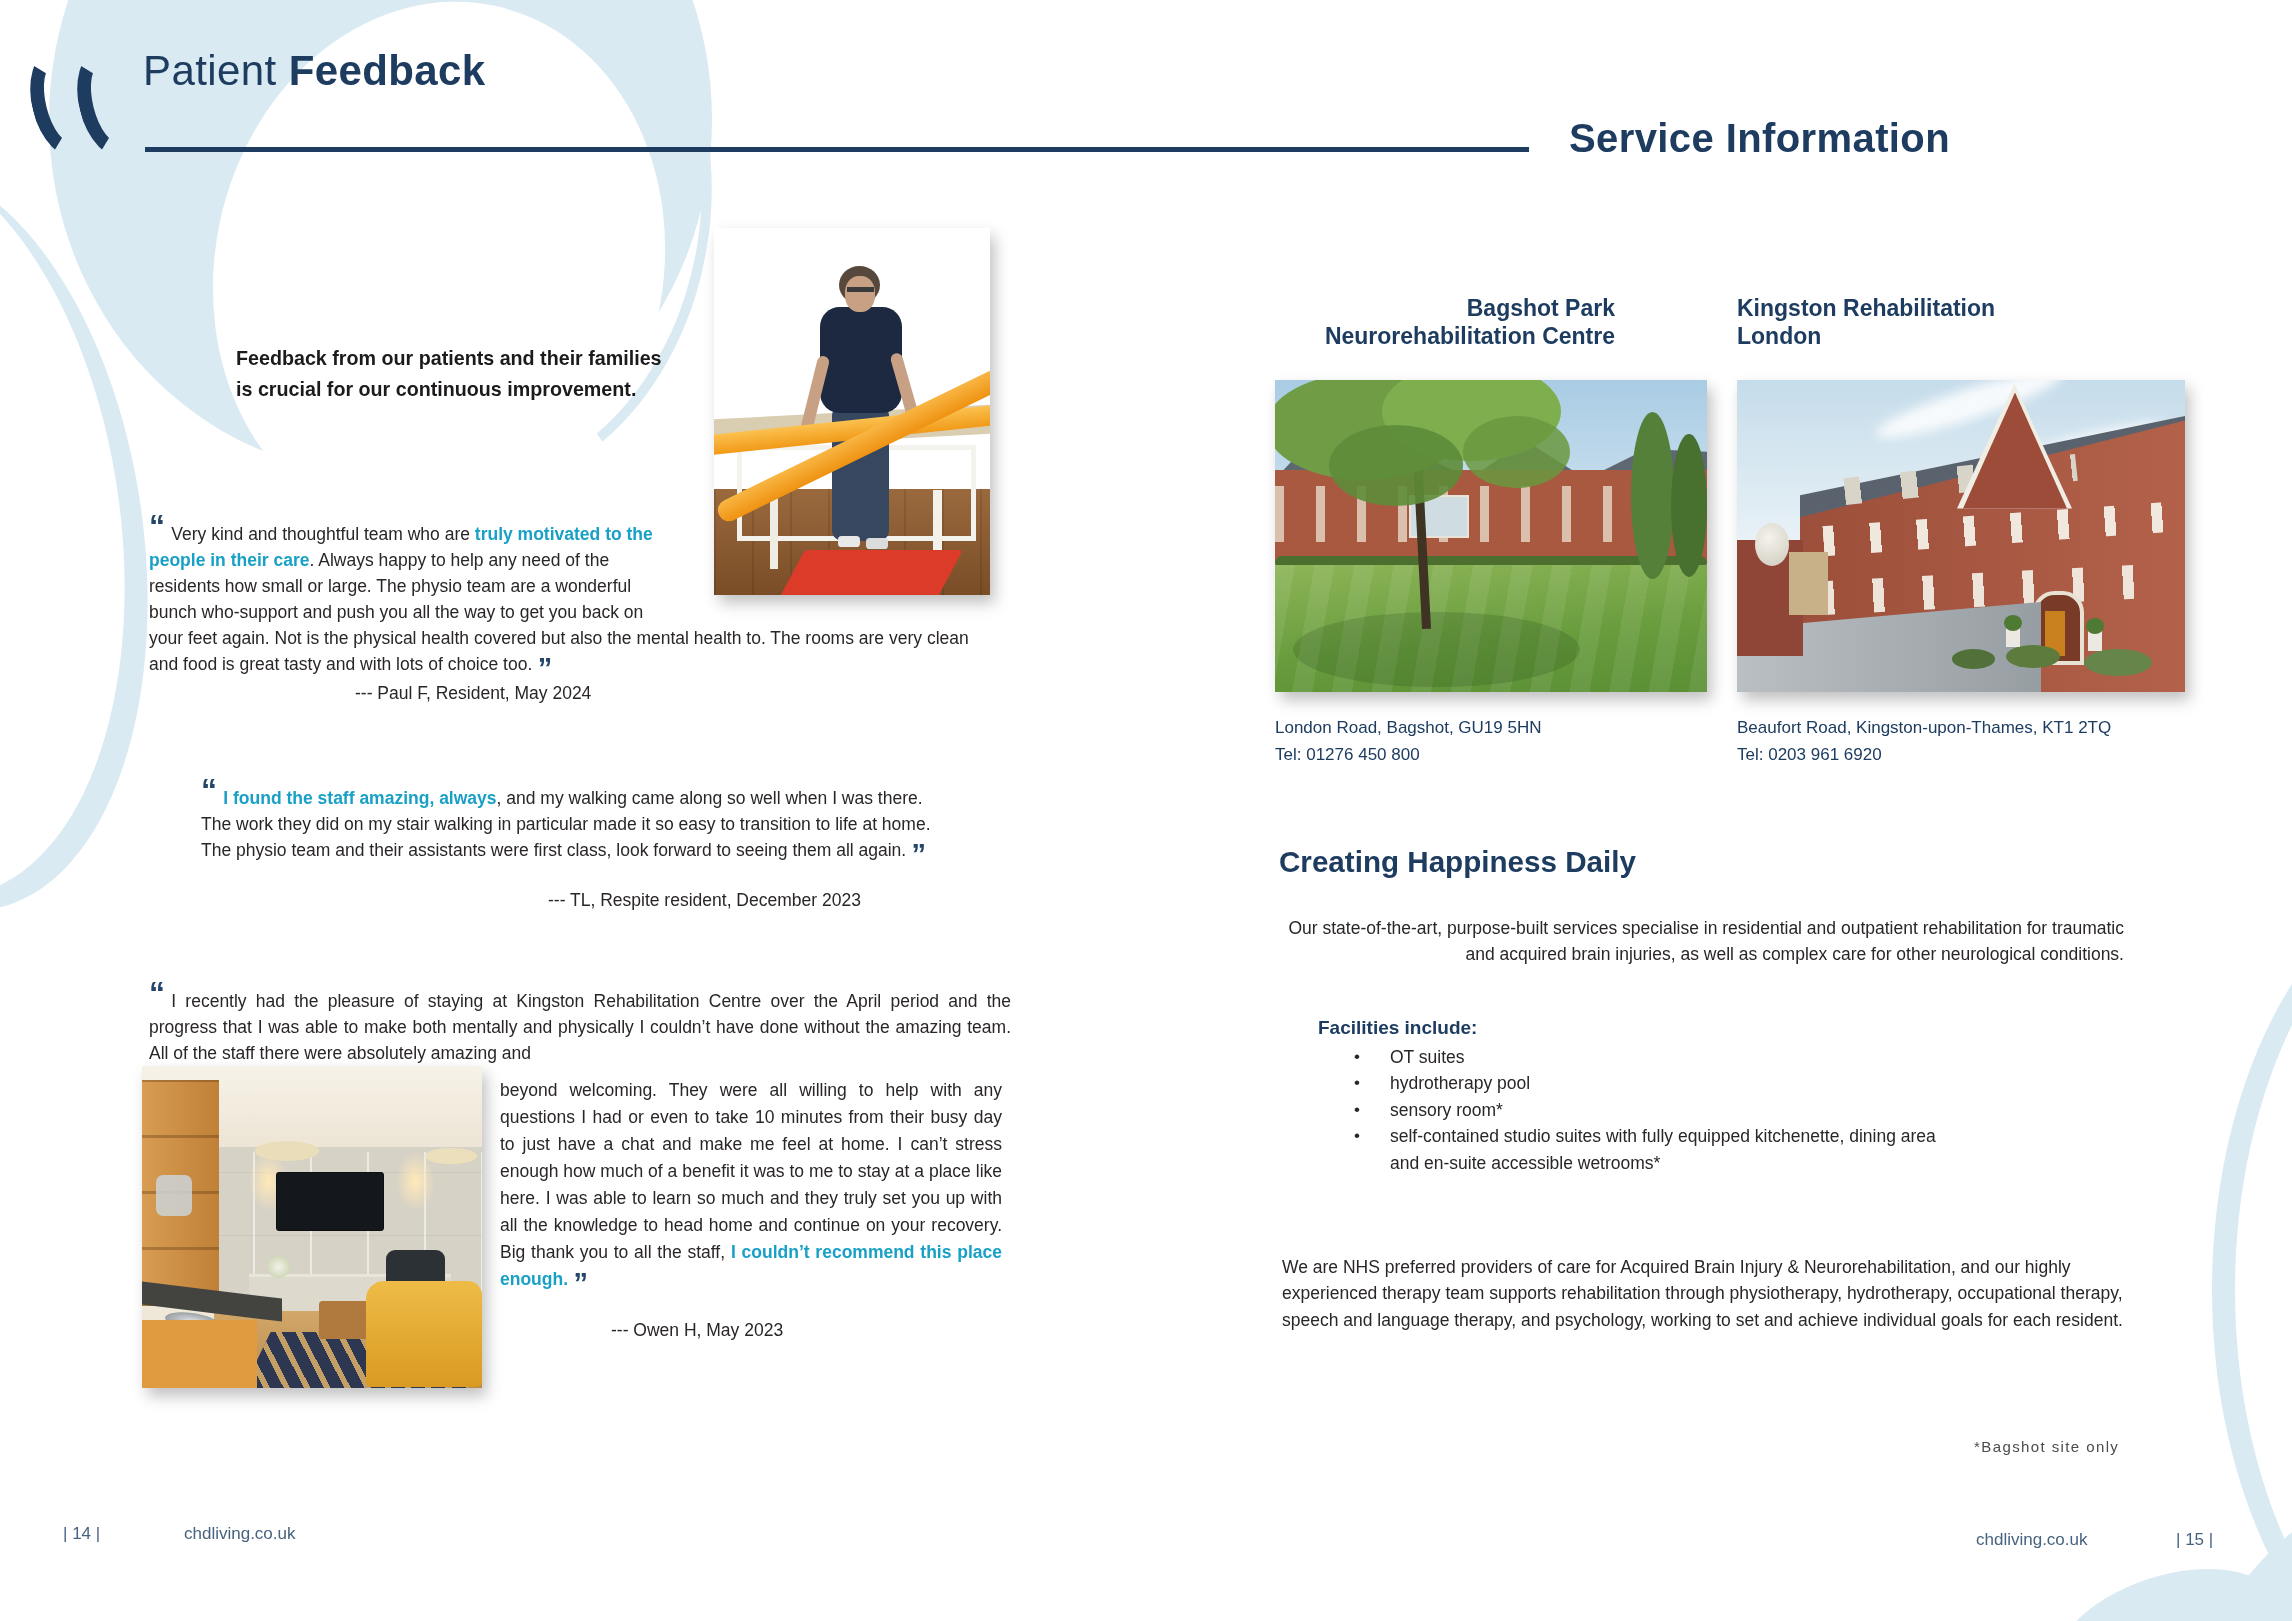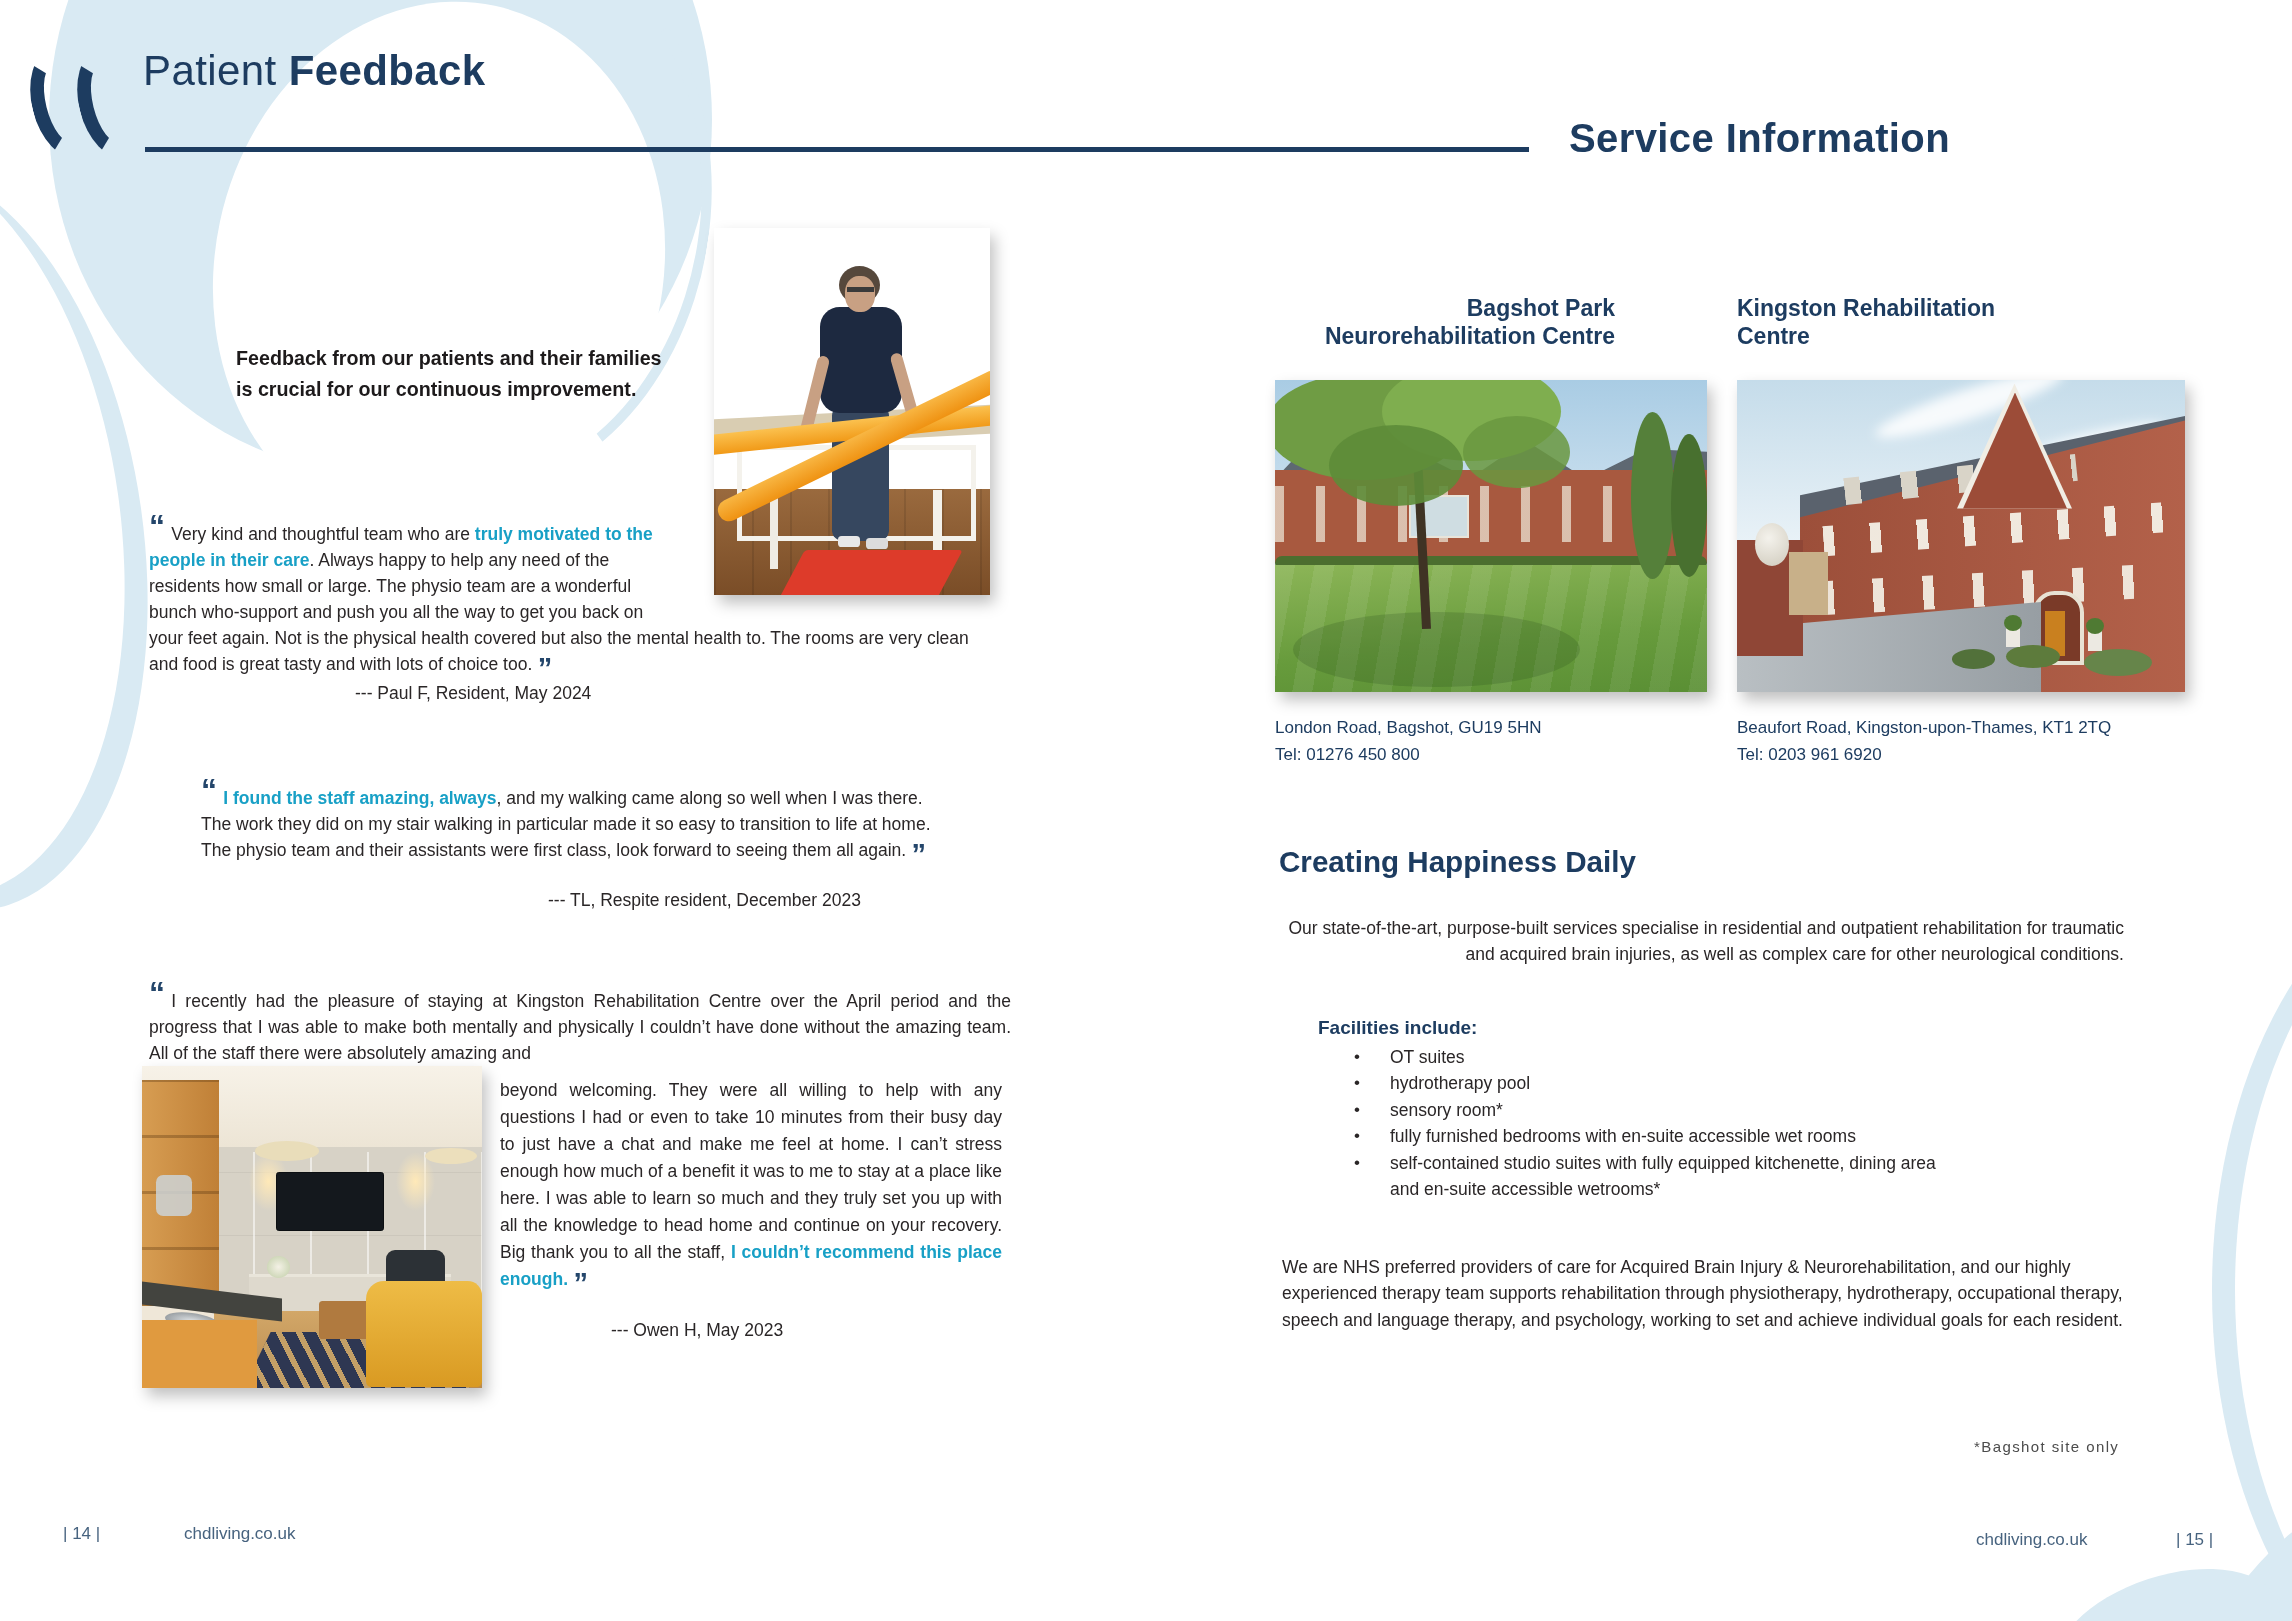--- a/index.html
+++ b/index.html
@@ -221,21 +221,21 @@
     <div class="lv-rug"></div>
     <div class="lv-counter"></div>
     <div class="lv-sink"></div>
     <div class="lv-base"></div>
     <div class="lv-table"></div>
     <div class="lv-chairdark"></div>
     <div class="lv-chairyellow"></div>
   </div>
 
   <div class="centre-h ch1">Bagshot Park Neurorehabilitation Centre</div>
-  <div class="centre-h ch2">Kingston Rehabilitation Centre</div>
+  <div class="centre-h ch2">Kingston Rehabilitation London</div>
 
   <div class="photo ph-bagshot">
     <div class="bg-roof"></div>
     <div class="bg-facade"></div>
     <div class="bg-conserv"></div>
     <div class="bg-shrubs"></div>
     <div class="bg-lawn"></div>
     <div class="bg-shadow"></div>
     <div class="bg-tree-r1"></div>
     <div class="bg-tree-r2"></div>
@@ -281,21 +281,20 @@
     <div>Tel: 0203 961 6920</div>
   </div>
 
   <div class="chd-h">Creating Happiness Daily</div>
   <div class="para p1">Our state-of-the-art, purpose-built services specialise in residential and outpatient rehabilitation for traumatic and acquired brain injuries, as well as complex care for other neurological conditions.</div>
   <div class="fac-label">Facilities include:</div>
   <ul class="fac-list">
     <li>OT suites</li>
     <li>hydrotherapy pool</li>
     <li>sensory room*</li>
-    <li>fully furnished bedrooms with en-suite accessible wet rooms</li>
     <li>self-contained studio suites with fully equipped kitchenette, dining area and en-suite accessible wetrooms*</li>
   </ul>
   <div class="para p2">We are NHS preferred providers of care for Acquired Brain Injury &amp; Neurorehabilitation, and our highly experienced therapy team supports rehabilitation through physiotherapy, hydrotherapy, occupational therapy, speech and language therapy, and psychology, working to set and achieve individual goals for each resident.</div>
   <div class="footnote">*Bagshot site only</div>
 
   <div class="foot f-num-l">|  14  |</div>
   <div class="foot f-web-l">chdliving.co.uk</div>
   <div class="foot f-web-r">chdliving.co.uk</div>
   <div class="foot f-num-r">|  15  |</div>
 

